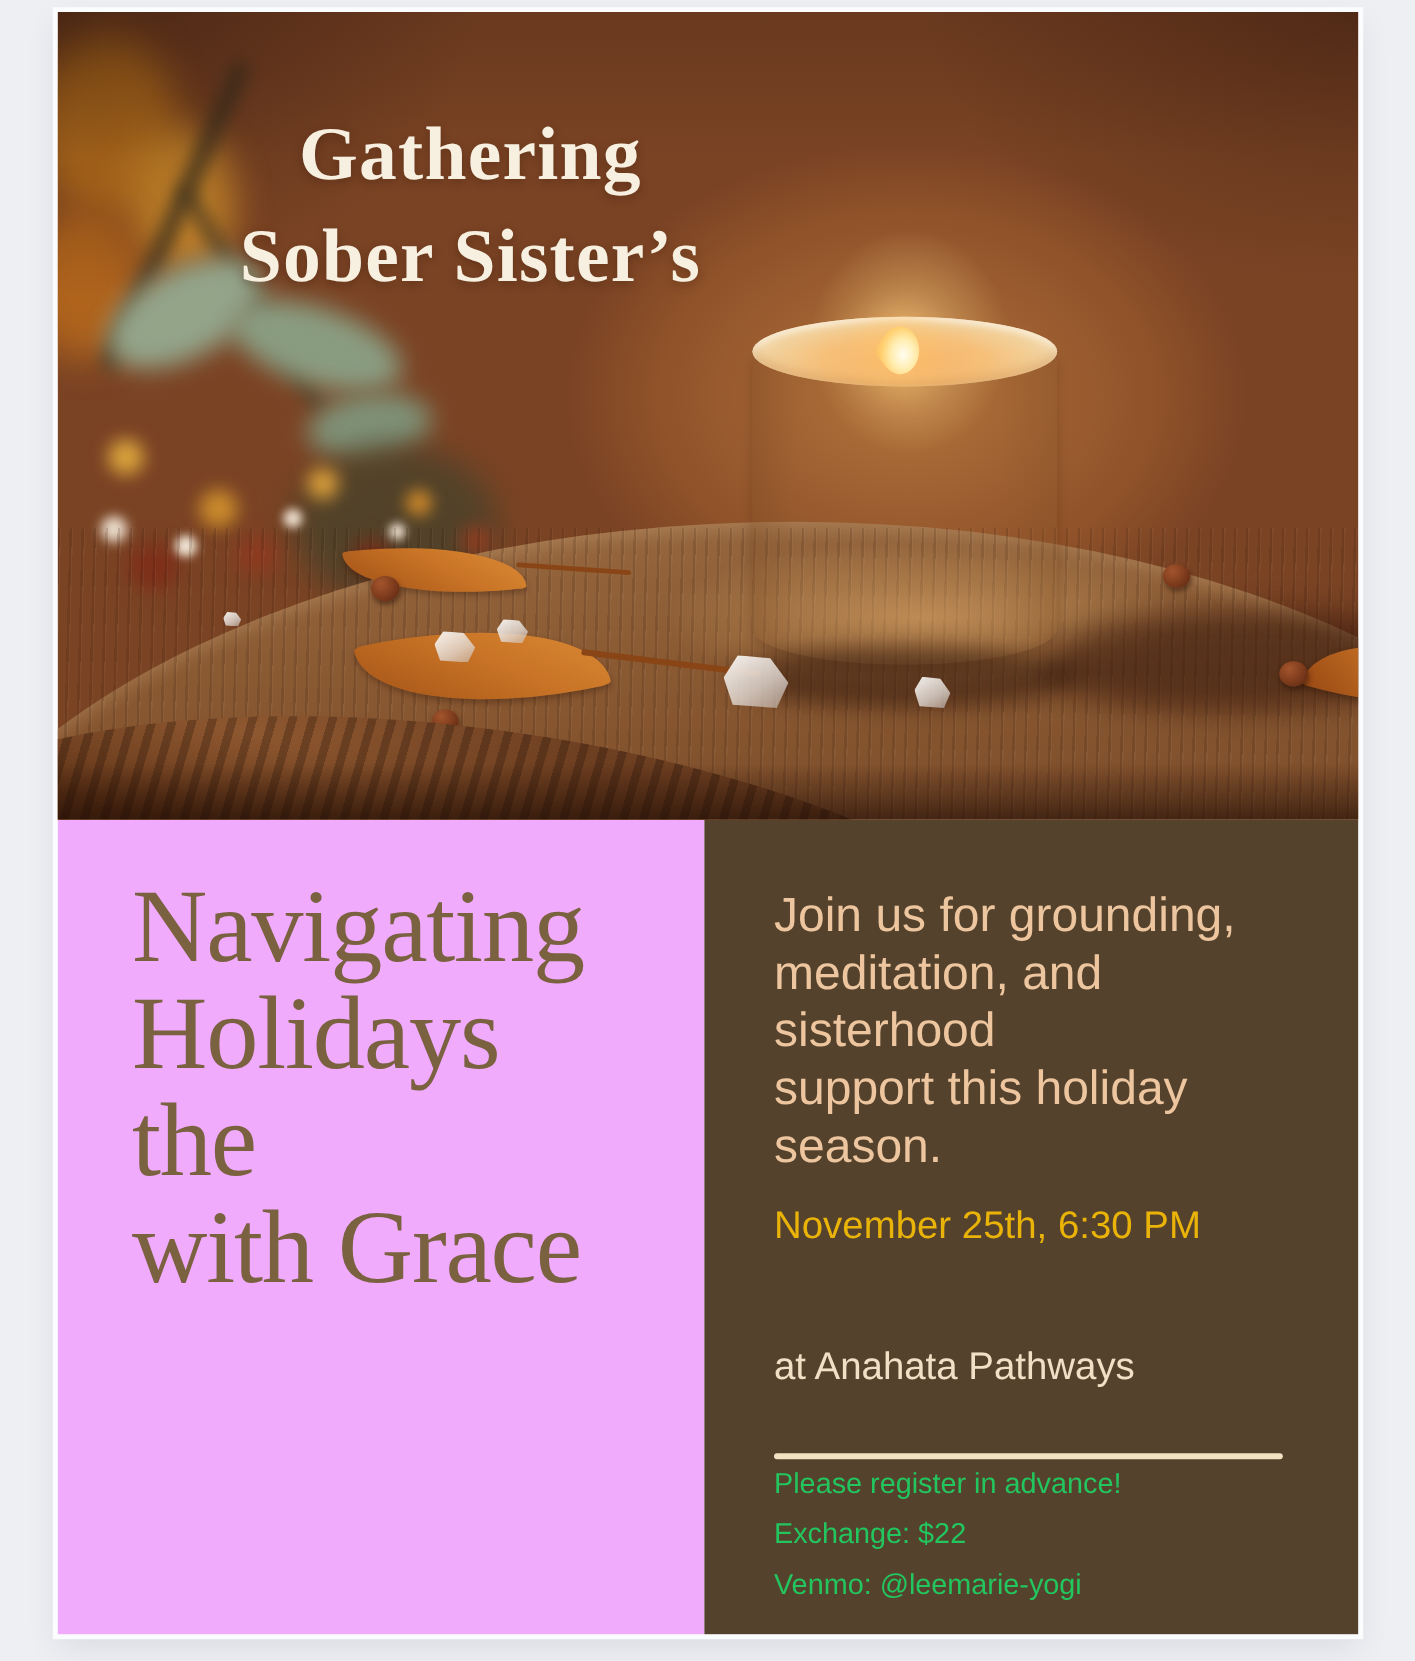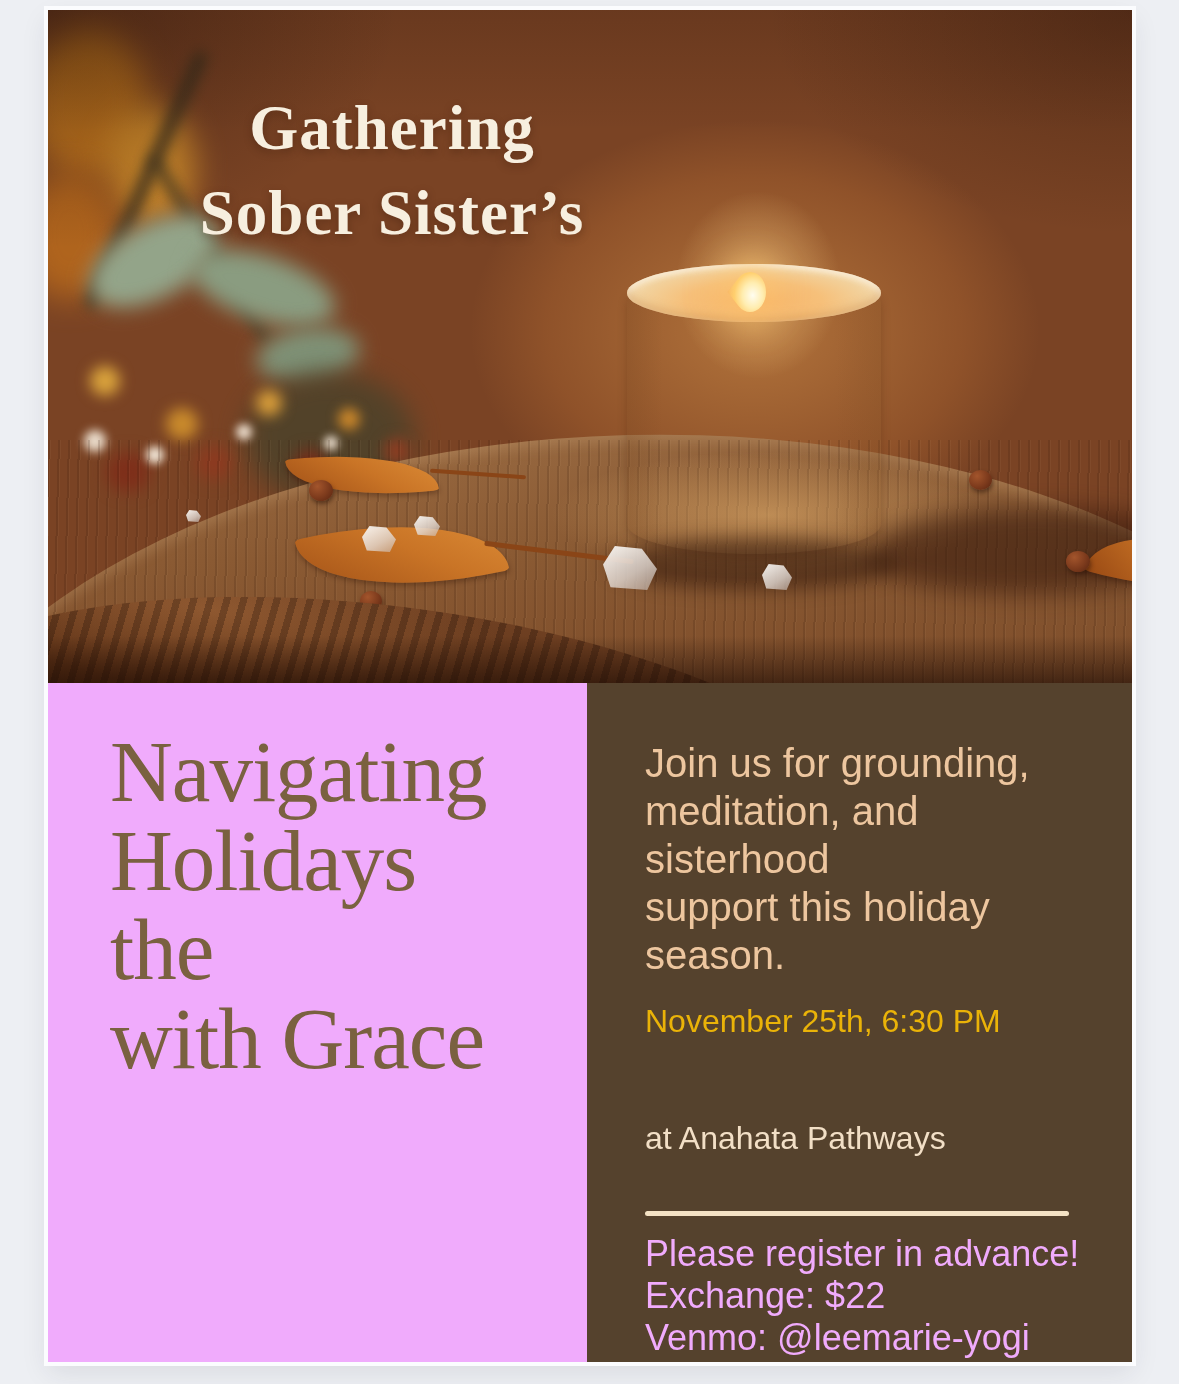--- a/index.html
+++ b/index.html
@@ -143,21 +143,21 @@
     width:545px;height:100%;
     background:#55422d;
     box-sizing:border-box;
     padding:56px 40px 0 58px;
     color:#edc69f;
   }
   .intro{font-size:40px;line-height:48px;color:#edc69f;}
   .datetime{margin-top:24px;font-size:32px;color:#eab308;}
   .venue{margin-top:76px;font-size:32px;line-height:45px;color:#f2dfc6;}
   .divider{margin-top:50px;width:424px;height:5px;background:#f4e2c4;border-radius:3px;}
-  .register{margin-top:17px;font-size:36px;line-height:42px;color:#f0abfc;}
+  .register{font-size:24px;line-height:42px;color:#22c55e;}
 </style>
 </head>
 <body>
 
 <div class="flyer">
 
   <div class="hero">
     <div class="backdrop"></div>
     <div class="glow-wall"></div>
 

